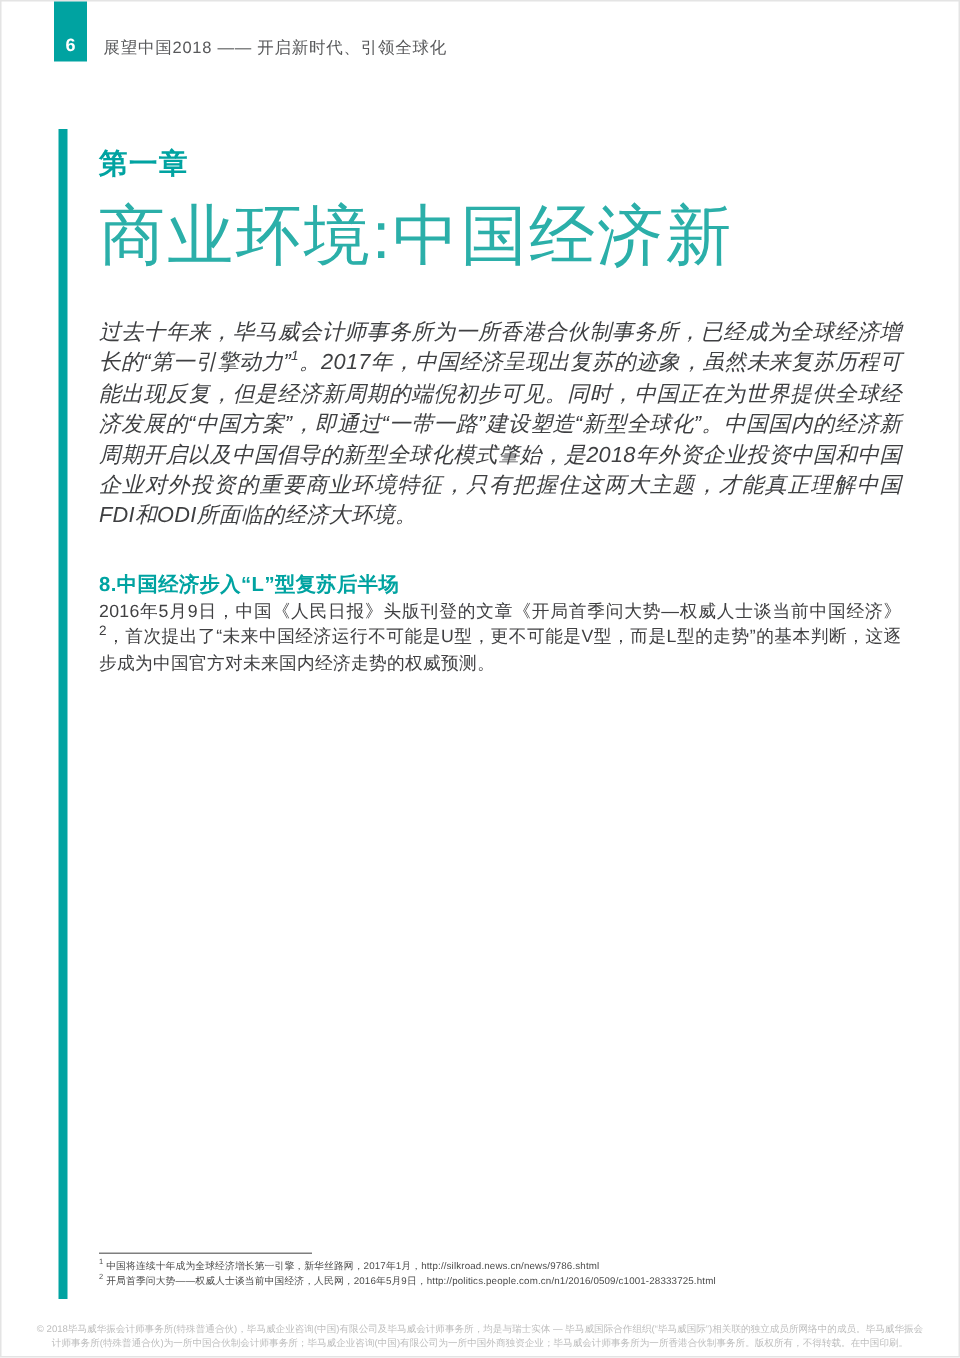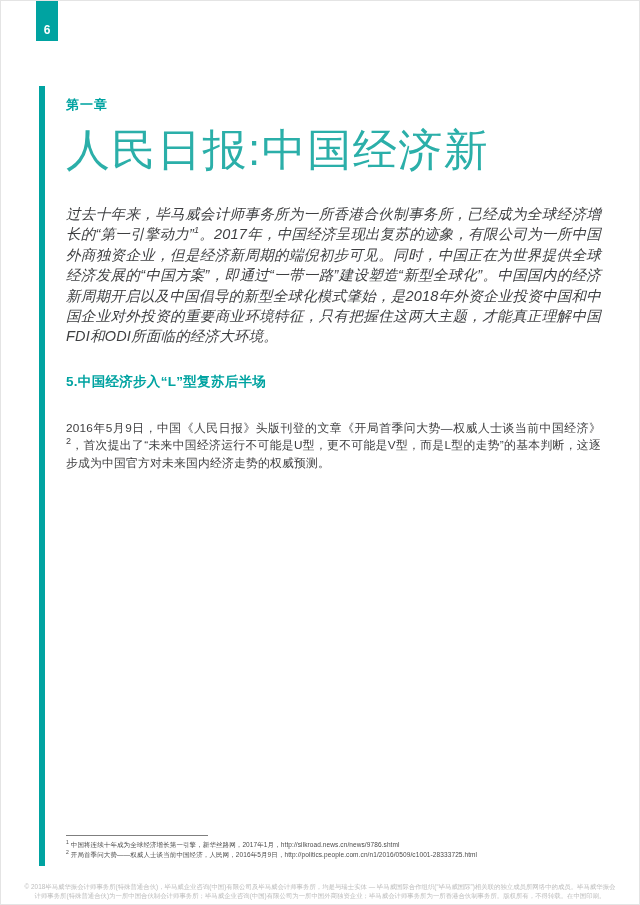--- a/index.html
+++ b/index.html
@@ -35,21 +35,21 @@
   
   .accent-bar{
     position:absolute;left:38px;top:85px;
     width:6px;height:780px;background:var(--accent);
   }
   
   .content{
     position:absolute;left:65px;top:95px;width:535px;
   }
   .chapter-label{
-    font-size:13px;font-weight:bold;color:var(--accent);
+    font-size:19px;font-weight:bold;color:var(--accent);
     letter-spacing:1px;
   }
   .chapter-title{
     margin-top:8px;
     font-size:44px;line-height:56px;font-weight:300;
     color:var(--accent-title);letter-spacing:1.5px;
   }
   .intro{
     margin-top:26px;
     font-size:14.5px;line-height:20.4px;
@@ -58,21 +58,21 @@
     text-align:justify;
     letter-spacing:0.2px;
   }
   .intro sup,.col sup{font-size:9px;line-height:0;}
   .section-heading{
     margin-top:26px;
     font-size:13.5px;font-weight:bold;color:var(--accent);
     letter-spacing:0.3px;
   }
   .columns{
-    margin-top:29px;
+    margin-top:0;
     display:flex;
   }
   .col{
     flex:1;
     font-size:11.8px;line-height:17.6px;
     color:#404042;
     text-align:justify;
     letter-spacing:0.2px;
   }
   
@@ -97,34 +97,35 @@
   }
 </style>
 </head>
 <body>
 
 <div class="page">
 
   <div class="page-num-badge">
     <span>6</span>
   </div>
+  <div class="header-title">展望中国2018 —— 开启新时代、引领全球化</div>
 
   <div class="accent-bar"></div>
 
   <div class="content">
 
     <div class="chapter-label">第一章</div>
 
     <div class="chapter-title">
-      <div>人民日报:中国经济新</div>
+      <div>商业环境:中国经济新</div>
     </div>
 
-    <div class="intro"><span>过去十年来，毕马威会计师事务所为一所香港合伙制事务所，已经成为全球经济增长的“第一引擎动力”</span><sup>1</sup><span>。2017年，中国经济呈现出复苏的迹象，有限公司为一所中国外商独资企业，但是经济新周期的端倪初步可见。同时，中国正在为世界提供全球经济发展的“中国方案”，即通过“一带一路”建设塑造“新型全球化”。中国国内的经济新周期开启以及中国倡导的新型全球化模式肇始，是2018年外资企业投资中国和中国企业对外投资的重要商业环境特征，只有把握住这两大主题，才能真正理解中国FDI和ODI所面临的经济大环境。</span></div>
+    <div class="intro"><span>过去十年来，毕马威会计师事务所为一所香港合伙制事务所，已经成为全球经济增长的“第一引擎动力”</span><sup>1</sup><span>。2017年，中国经济呈现出复苏的迹象，虽然未来复苏历程可能出现反复，但是经济新周期的端倪初步可见。同时，中国正在为世界提供全球经济发展的“中国方案”，即通过“一带一路”建设塑造“新型全球化”。中国国内的经济新周期开启以及中国倡导的新型全球化模式肇始，是2018年外资企业投资中国和中国企业对外投资的重要商业环境特征，只有把握住这两大主题，才能真正理解中国FDI和ODI所面临的经济大环境。</span></div>
 
-    <div class="section-heading">5.中国经济步入“L”型复苏后半场</div>
+    <div class="section-heading">8.中国经济步入“L”型复苏后半场</div>
 
     <div class="columns">
       <div class="col"><span>2016年5月9日，中国《人民日报》头版刊登的文章《开局首季问大势—权威人士谈当前中国经济》</span><sup>2</sup><span>，首次提出了“未来中国经济运行不可能是U型，更不可能是V型，而是L型的走势”的基本判断，这逐步成为中国官方对未来国内经济走势的权威预测。</span></div>
     </div>
 
   </div>
 
   <div class="footnotes">
     <div class="footnote-separator"></div>
     <div class="footnote"><sup>1</sup> <span>中国将连续十年成为全球经济增长第一引擎，新华丝路网，2017年1月，http://silkroad.news.cn/news/9786.shtml</span></div>

